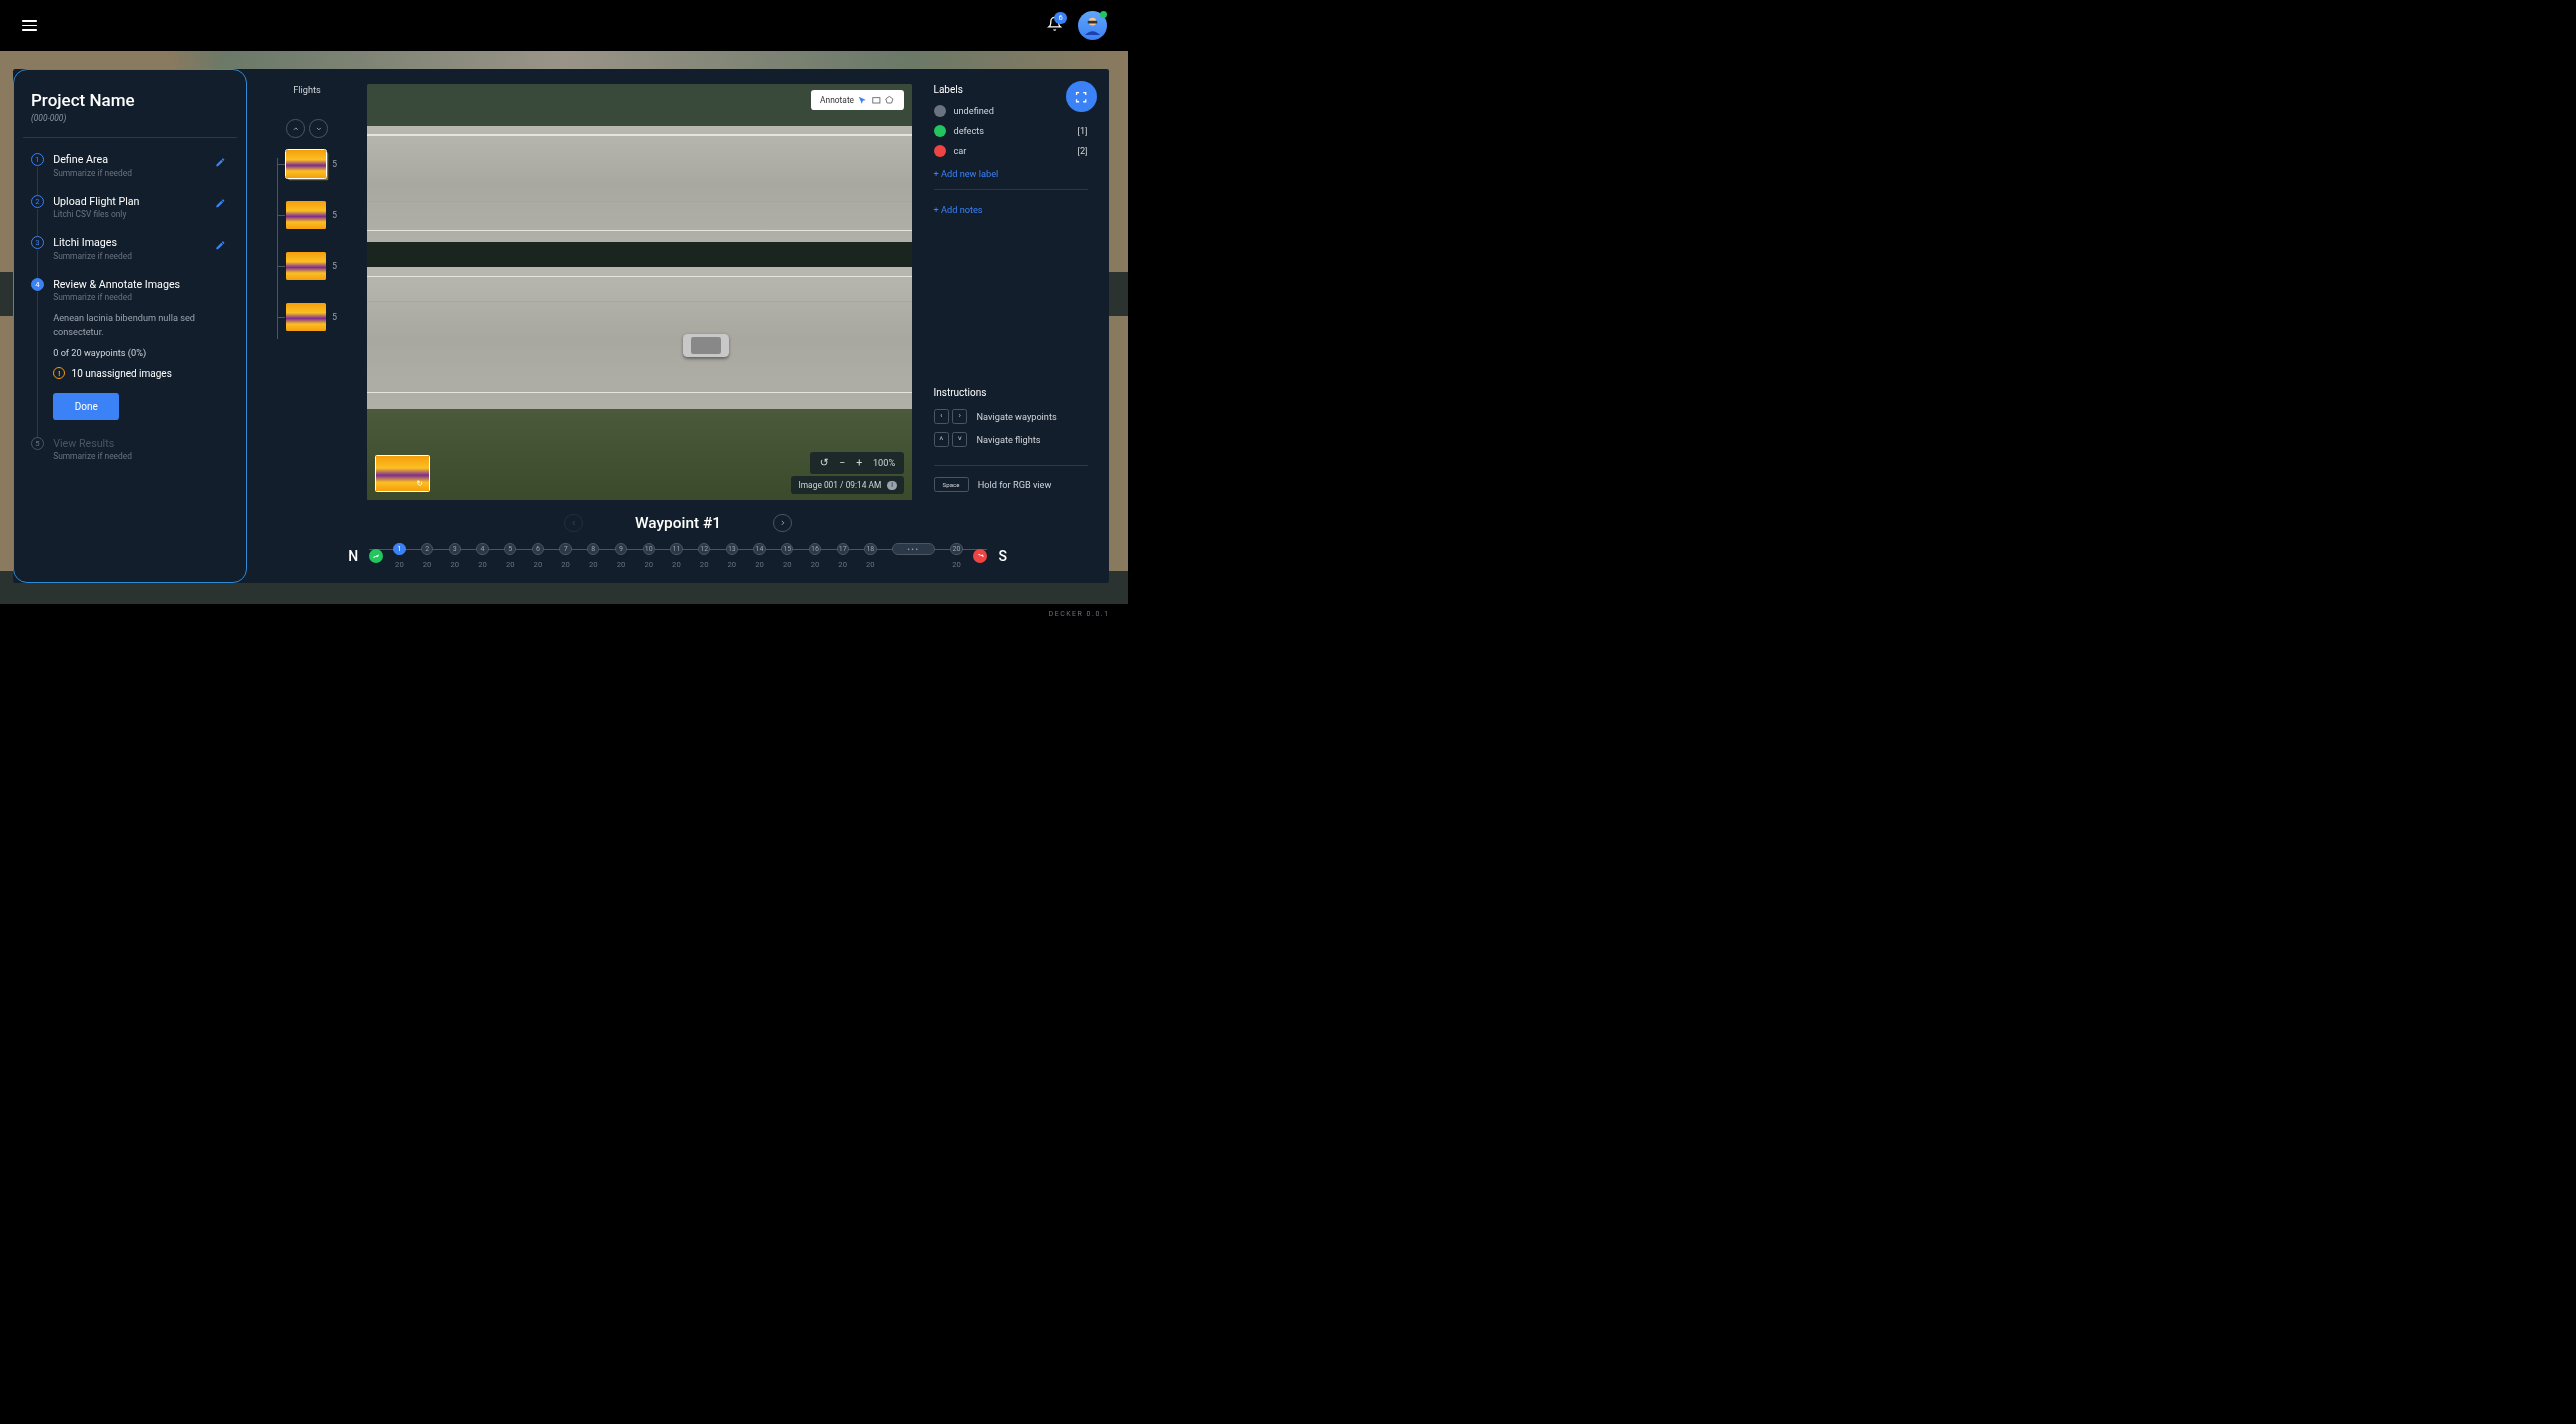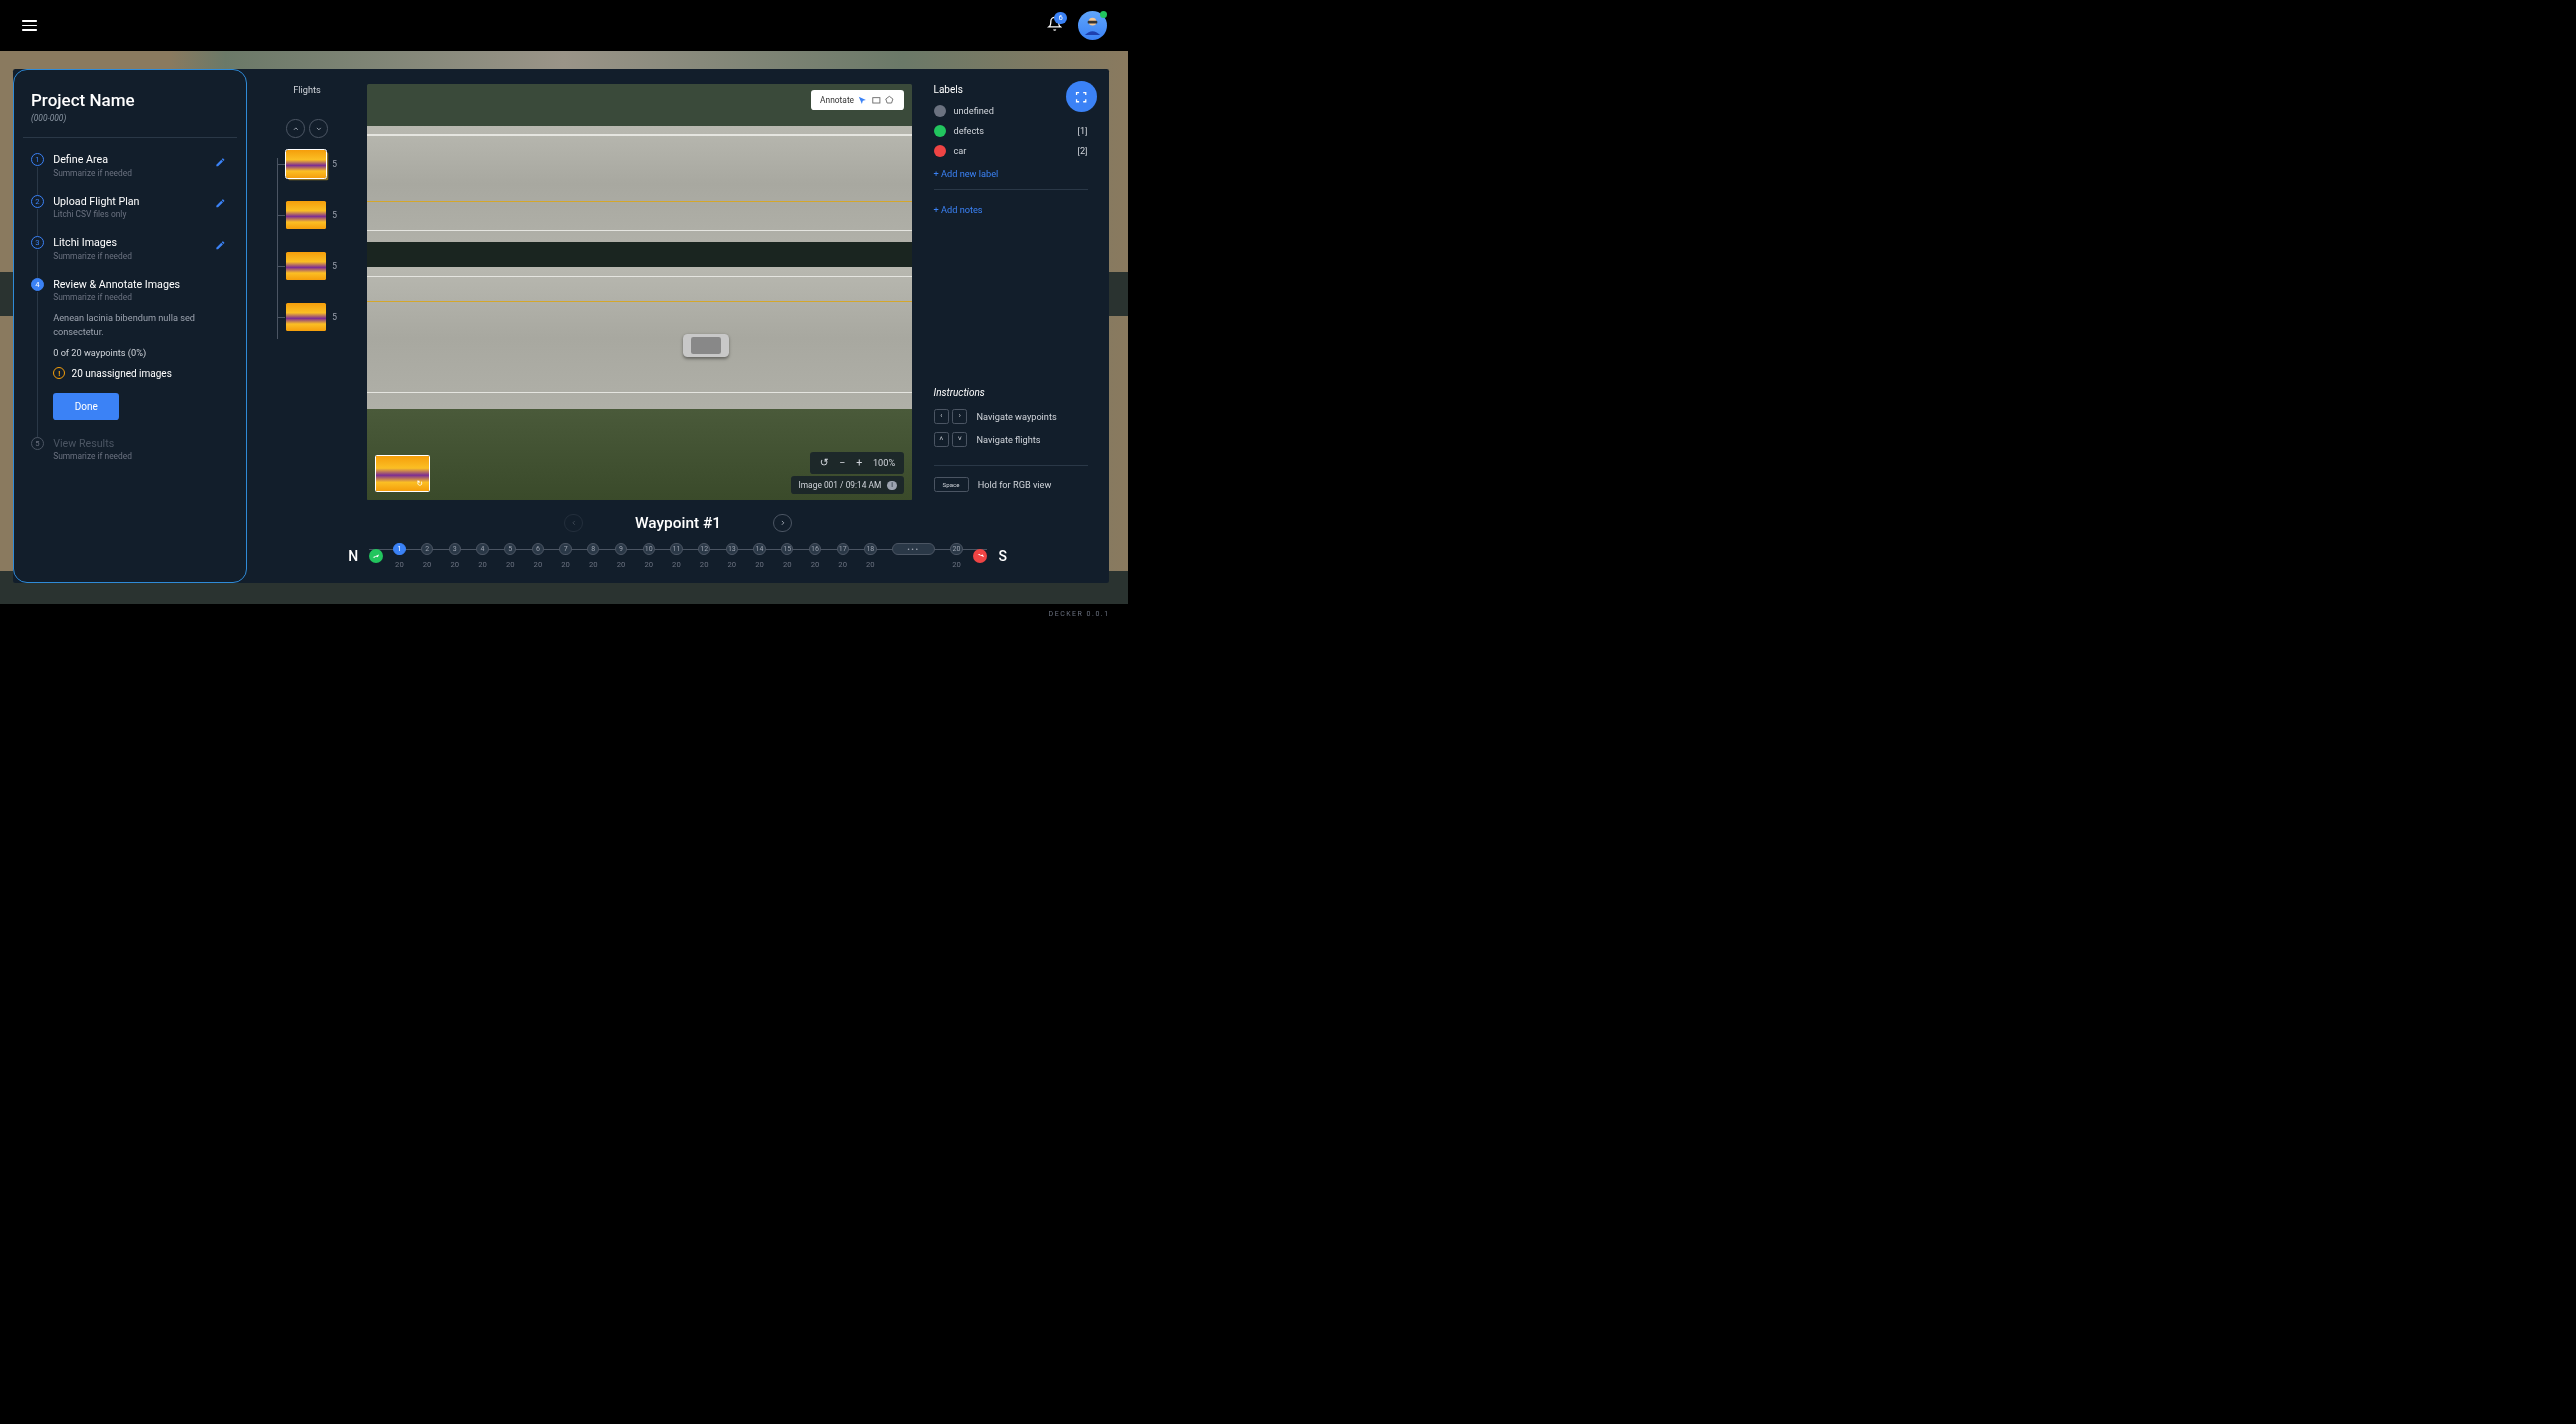--- a/index.html
+++ b/index.html
@@ -94,21 +94,21 @@
 
 
 .right-col { width:154px; display:flex; flex-direction:column; }
 .labels-title { font-size:10px; margin-bottom:9.2px; }
 .label-row { display:flex; align-items:center; gap:7.7px; font-size:9.2px; margin-bottom:7.7px; cursor:pointer; }
 .label-dot { width:12.3px; height:12.3px; border-radius:50%; }
 .label-name { flex:1; color:#d1d5db; }
 .label-count { color:#d1d5db; }
 .add-link { color:#3b82f6; font-size:9.2px; cursor:pointer; margin-top:3.1px; }
 .divider2 { height:0.8px; background:#2a3847; margin:10.7px 0; }
-.instr-title { font-size:10px; margin-bottom:10.7px;font-style:italic; }
+.instr-title { font-size:10px; margin-bottom:10.7px; }
 .instr-row { display:flex; align-items:center; gap:9.2px; font-size:9.2px; color:#d1d5db; margin-bottom:7.7px; }
 .key-group { display:flex; gap:3.1px; }
 .key { border:0.8px solid #4b5563; border-radius:2.3px; width:15.4px; height:15.4px; display:flex; align-items:center; justify-content:center; font-size:7px; }
 .key.wide { width:35px; font-size:6.1px; }
 
 
 .wp-nav { display:flex; align-items:center; justify-content:center; gap:18.4px; margin-top:14px; }
 .wp-arrow { width:18.4px; height:18.4px; border:0.8px solid #4b5563; border-radius:50%; display:flex; align-items:center; justify-content:center; cursor:pointer; color:#9ca3af; background:none; }
 .wp-arrow.disabled { opacity:0.3; }
 .wp-title { font-size:15.4px; font-weight:500; min-width:154px; text-align:center; }
@@ -216,21 +216,21 @@
       <div class="step">
         <div class="step-line"></div>
         <div class="step-num active">4</div>
         <div class="step-body">
           <div class="step-title">Review &amp; Annotate Images</div>
           <div class="step-sub">Summarize if needed</div>
           <div class="step-detail">Aenean lacinia bibendum nulla sed consectetur.</div>
           <div class="step-progress">0 of 20 waypoints (0%)</div>
           <div class="step-warn">
             <div class="warn-icon">!</div>
-            <span>20 unassigned images</span>
+            <span>10 unassigned images</span>
           </div>
           <button class="done-btn">Done</button>
         </div>
       </div>
 
       <div class="step">
         <div class="step-num muted">5</div>
         <div class="step-body">
           <div class="step-title muted">View Results</div>
           <div class="step-sub">Summarize if needed</div>

